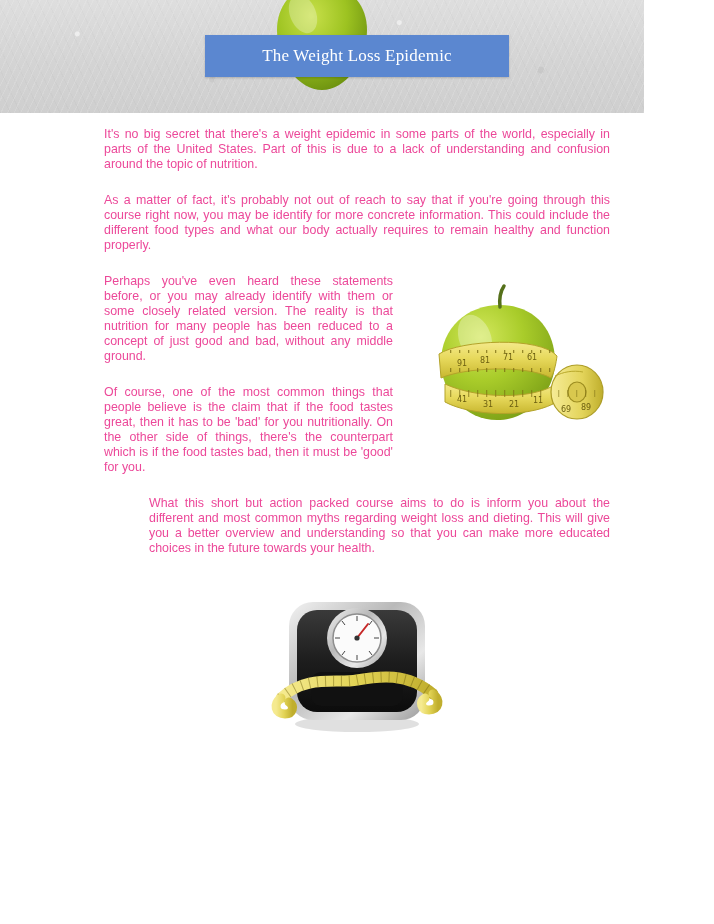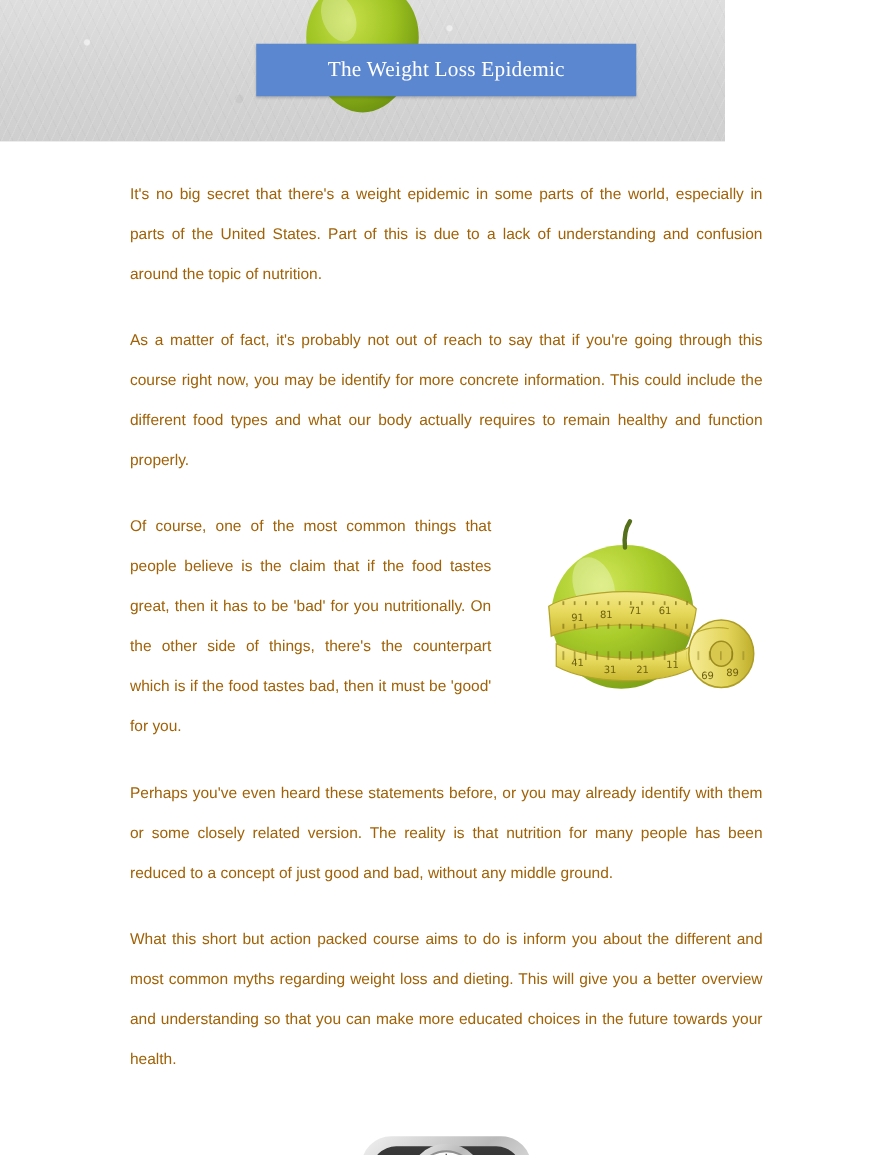--- a/index.html
+++ b/index.html
@@ -11,21 +11,21 @@
     height: 924px;
     background: #ffffff;
     font-family: "Liberation Sans", sans-serif;
     overflow: hidden;
     position: relative;
   }
 
   
   .header {
     position: relative;
-    width: 580px;
+    width: 644px;
     height: 113px;
     background: #d9d9d9;
     background-image:
       radial-gradient(circle at 12% 30%, rgba(255,255,255,0.55) 0 2px, rgba(0,0,0,0) 3px),
       radial-gradient(circle at 33% 70%, rgba(0,0,0,0.04) 0 3px, rgba(0,0,0,0) 4px),
       radial-gradient(circle at 62% 20%, rgba(255,255,255,0.5) 0 2px, rgba(0,0,0,0) 3px),
       radial-gradient(circle at 84% 62%, rgba(0,0,0,0.05) 0 3px, rgba(0,0,0,0) 4px),
       linear-gradient(180deg, #dedede 0%, #d4d4d4 55%, #cfcfcf 100%);
     overflow: hidden;
   }
@@ -71,30 +71,30 @@
   
   .page {
     position: relative;
     padding: 0;
   }
 
   .content {
     position: relative;
     margin: 0 auto;
     width: 506px;
-    padding-top: 26px;
-    color: #a16207;
+    padding-top: 14px;
+    color: #ec4899;
     font-size: 12.4px;
-    line-height: 32px;
+    line-height: 15px;
     text-align: justify;
   }
   .content p {
     margin: 0 0 21px 0;
   }
-  .content p:last-of-type { margin-bottom: 0; }
+  .content p:last-of-type { margin-bottom: 0; margin-left: 45px; }
 
   
   .apple-tape-figure {
     float: right;
     width: 205px;
     height: 165px;
     margin: 6px 0 6px 12px;
     shape-outside: margin-box;
     position: relative;
   }
@@ -185,23 +185,23 @@
 
         <ellipse cx="172" cy="112" rx="26" ry="27" fill="url(#tape2)" stroke="#ad9d26" stroke-width="1.2"></ellipse>
         <ellipse cx="172" cy="112" rx="9" ry="10" fill="#d9c84e" stroke="#9d8d20" stroke-width="1.2"></ellipse>
         <path d="M150 96 C158 92 168 90 178 92" stroke="#b9a92c" stroke-width="1" fill="none"></path>
         <rect x="150" y="98" width="44" height="30" fill="url(#ticks)" opacity=".45"></rect>
         <text x="156" y="132" font-family="DejaVu Sans, sans-serif" font-size="8" fill="#6d6011">69</text>
         <text x="176" y="130" font-family="DejaVu Sans, sans-serif" font-size="8" fill="#6d6011">89</text>
       </svg>
     </div>
 
+    <p>Perhaps you've even heard these statements before, or you may already identify with them or some closely related version.  The reality is that nutrition for many people has been reduced to a concept of just good and bad, without any middle ground.</p>
+
     <p>Of course, one of the most common things that people believe is the claim that if the food tastes great, then it has to be 'bad' for you nutritionally.  On the other side of things, there's the counterpart which is if the food tastes bad, then it must be 'good' for you.</p>
-
-    <p>Perhaps you've even heard these statements before, or you may already identify with them or some closely related version.  The reality is that nutrition for many people has been reduced to a concept of just good and bad, without any middle ground.</p>
 
     <div style="clear:both"></div>
 
     <p>What this short but action packed course aims to do is inform you about the different and most common myths regarding weight loss and dieting.  This will give you a better overview and understanding so that you can make more educated choices in the future towards your health.</p>
   </div>
 
   <div class="scale-figure">
     <svg viewBox="0 0 180 150" width="180" height="150" xmlns="http://www.w3.org/2000/svg">
       <defs>
         <linearGradient id="scaleBody" x1="0" y1="0" x2="0" y2="1">

